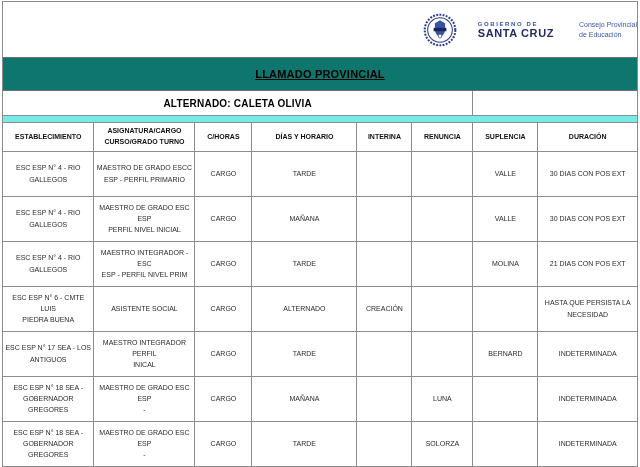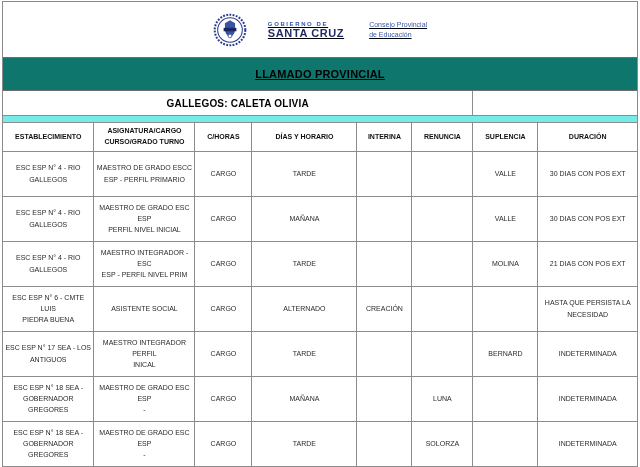--- a/index.html
+++ b/index.html
@@ -10,23 +10,22 @@
     margin: 1px 2px 0 2px;
     border: 1px solid #8a8a8a;
     background: #ffffff;
   }
 
   
   .logo-area {
     height: 55px;
     display: flex;
     align-items: center;
-    justify-content: center;
+    justify-content: flex-end;
     gap: 21px;
-    text-decoration: underline;
   }
   .seal { flex: 0 0 auto; display: flex; }
   .org-block { display: flex; flex-direction: column; justify-content: center; }
   .org-line1 { font-size: 6px; letter-spacing: 1.6px; color: #3853a4; font-weight: bold; }
   .org-line2 { font-size: 11px; letter-spacing: 0.6px; color: #222a68; font-weight: bold; }
   .dept-block { display: flex; flex-direction: column; justify-content: center; margin-left: 4px; }
   .dept-block div { font-size: 7px; color: #3a57a7; line-height: 1.3; }
 
   
   .title-band {
@@ -121,21 +120,21 @@
       <div>Consejo Provincial</div>
       <div>de Educación</div>
     </span>
   </div>
 
   <div class="title-band">
     <span>LLAMADO PROVINCIAL</span>
   </div>
 
   <div class="locality-row">
-    <div class="locality-cell">GALLEGOS: CALETA OLIVIA</div>
+    <div class="locality-cell">ALTERNADO: CALETA OLIVIA</div>
   </div>
 
   <div class="cyan-strip"></div>
 
   <table class="main">
     <colgroup>
       <col style="width:14.35%">
         <col style="width:15.93%">
         <col style="width:8.99%">
       <col style="width:16.56%">

